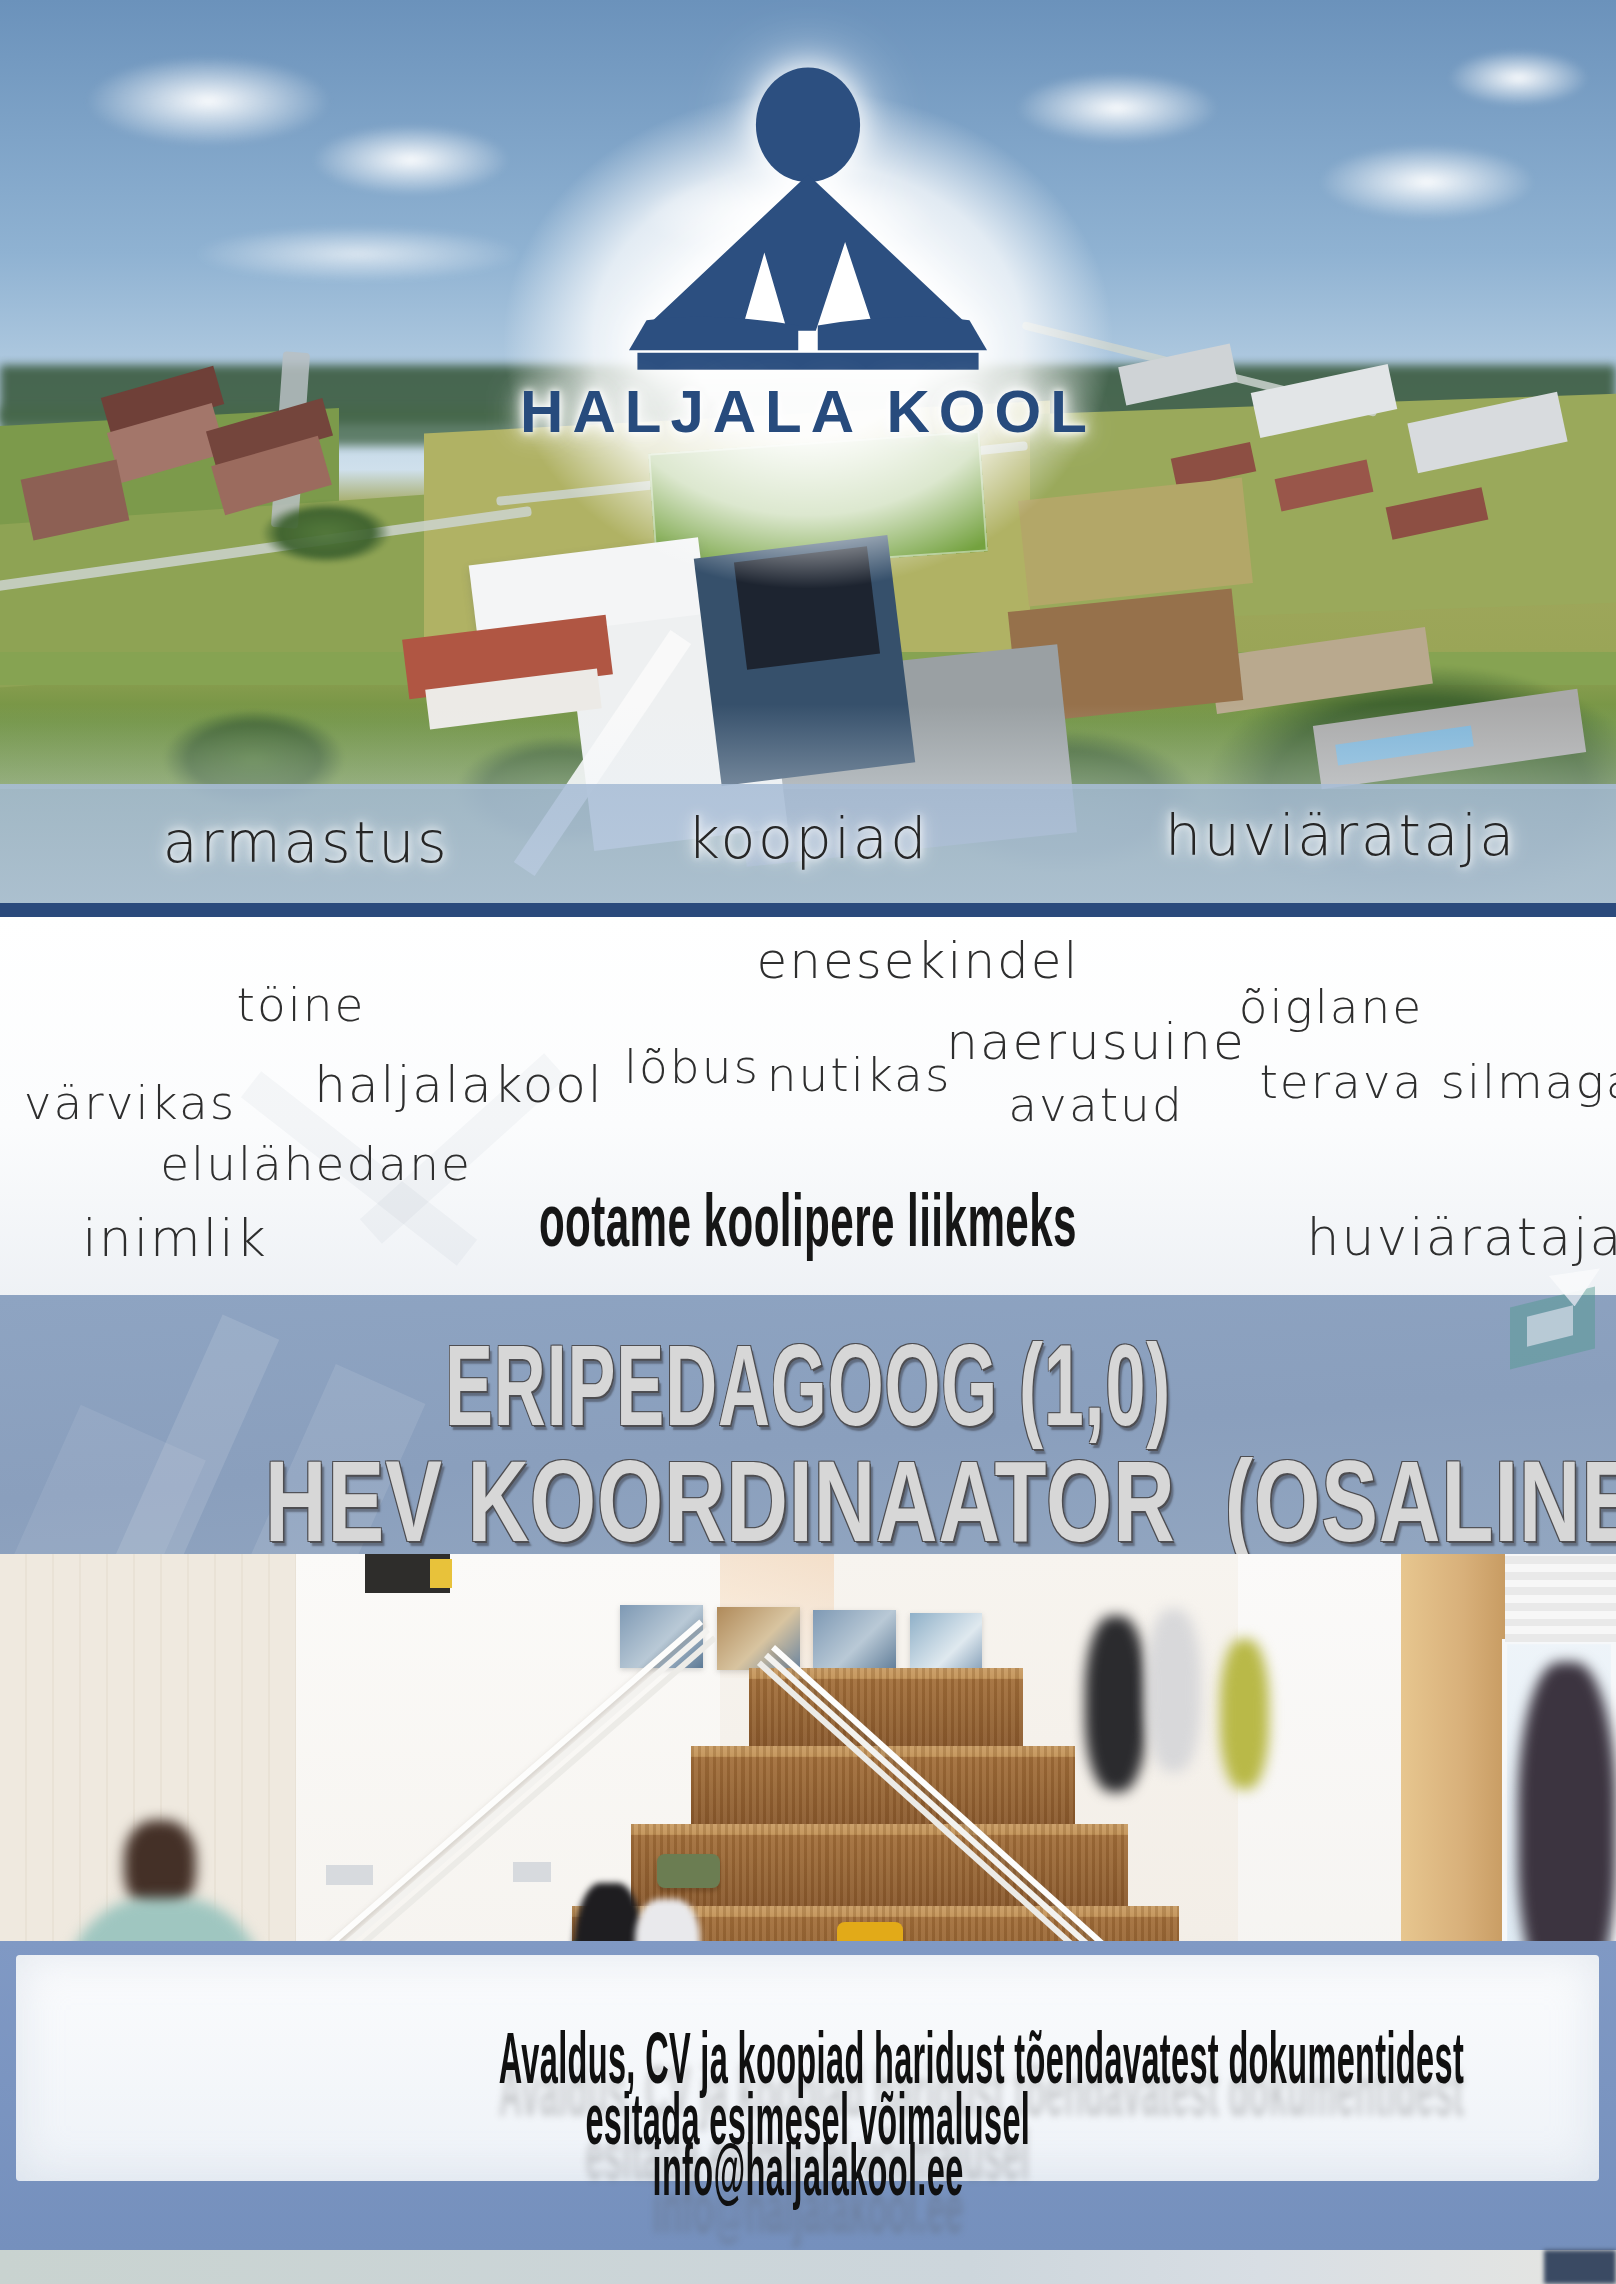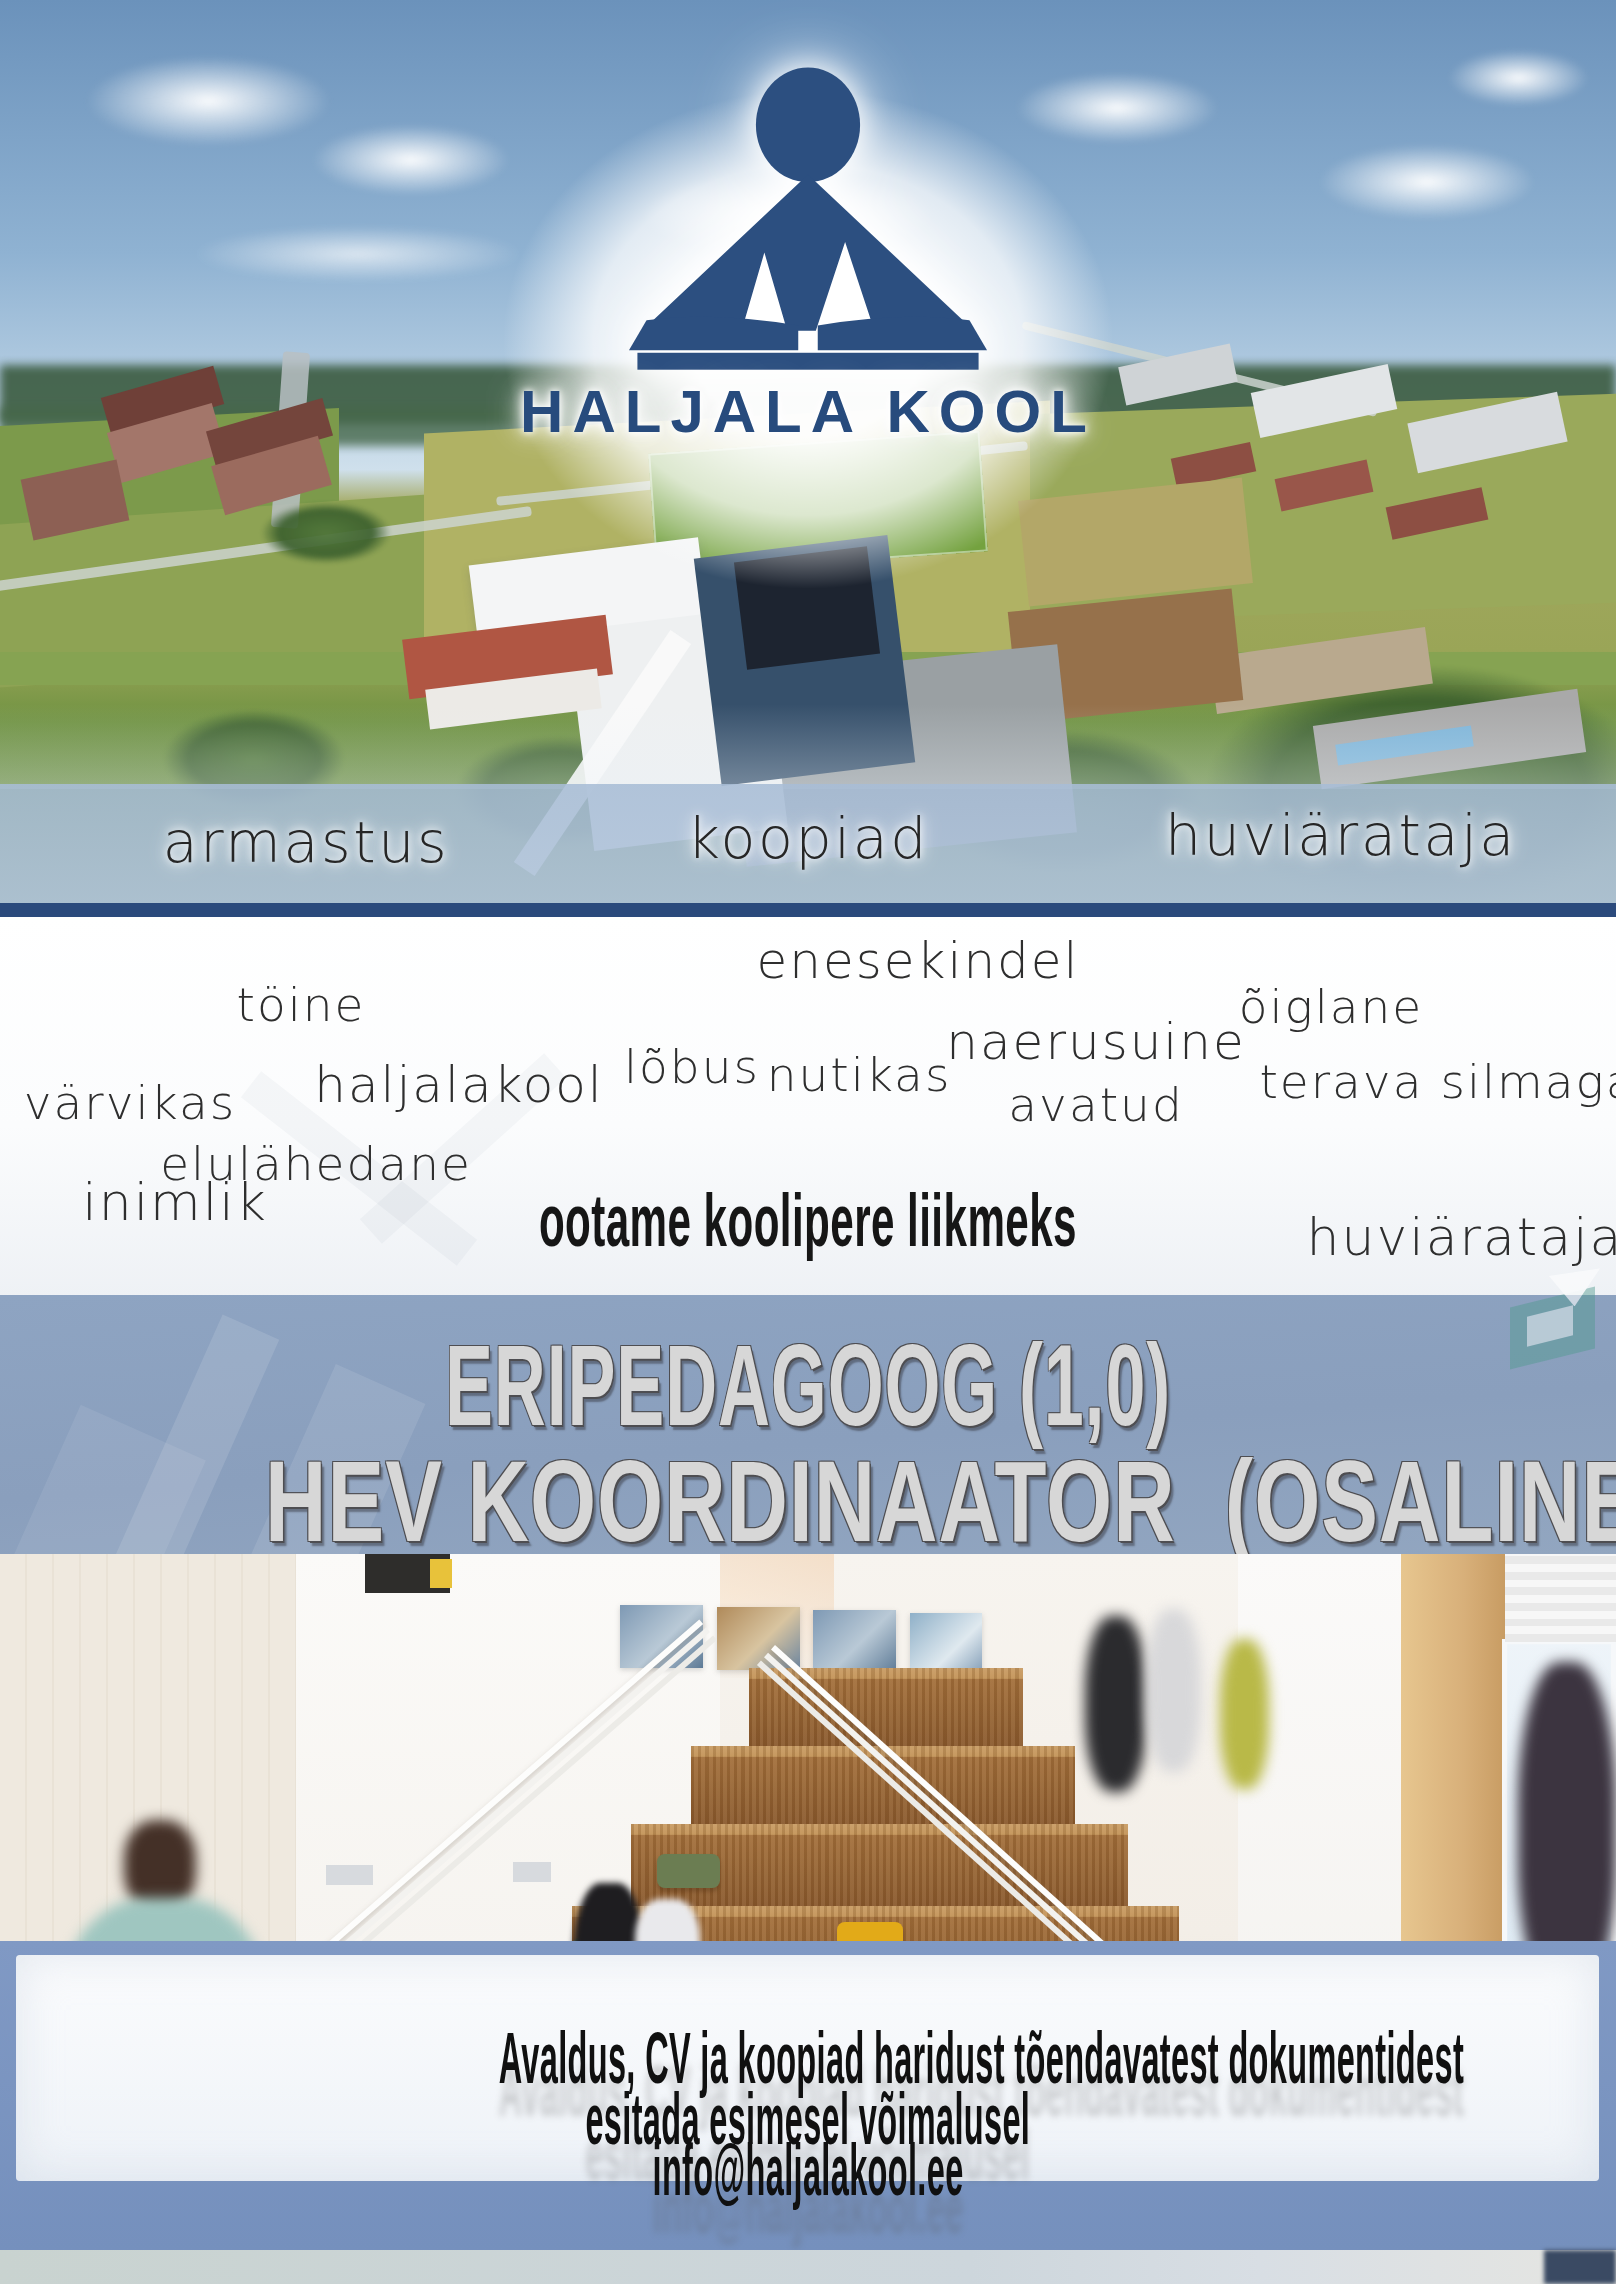--- a/index.html
+++ b/index.html
@@ -155,21 +155,21 @@
   <span class="abs trait" style="left:918px;top:932px;font-size:50px;">enesekindel</span>
   <span class="abs trait" style="left:1331px;top:979px;">õiglane</span>
   <span class="abs trait" style="left:130px;top:1075px;">värvikas</span>
   <span class="abs trait" style="left:459px;top:1056px;font-size:50px;">haljalakool</span>
   <span class="abs trait" style="left:692px;top:1039px;">lõbus</span>
   <span class="abs trait" style="left:859px;top:1047px;">nutikas</span>
   <span class="abs trait" style="left:1096px;top:1013px;font-size:50px;">naerusuine</span>
   <span class="abs trait" style="left:1448px;top:1054px;">terava silmaga</span>
   <span class="abs trait" style="left:1096px;top:1077px;">avatud</span>
   <span class="abs trait" style="left:316px;top:1136px;">elulähedane</span>
-  <span class="abs trait" style="left:175px;top:1172px;font-size:52px;">inimlik</span>
+  <span class="abs trait" style="left:175px;top:1208px;font-size:52px;">inimlik</span>
   <span class="abs trait" style="left:1465px;top:1207px;font-size:52px;">huviärataja</span>
 
   <div class="abs invite"><span>ootame koolipere liikmeks</span></div>
 
   <div class="abs pos-band">
     <div class="streak" style="left:163px;top:19.5px;width:62px;height:280px;opacity:.12;"></div>
     <div class="streak" style="left:280px;top:78px;width:98px;height:254px;opacity:.10;"></div>
     <div class="streak" style="left:39px;top:130px;width:137px;height:176px;opacity:.08;"></div>
     <div class="pos-line" style="top:1325px;left:0;position:fixed;"></div>
   </div>

